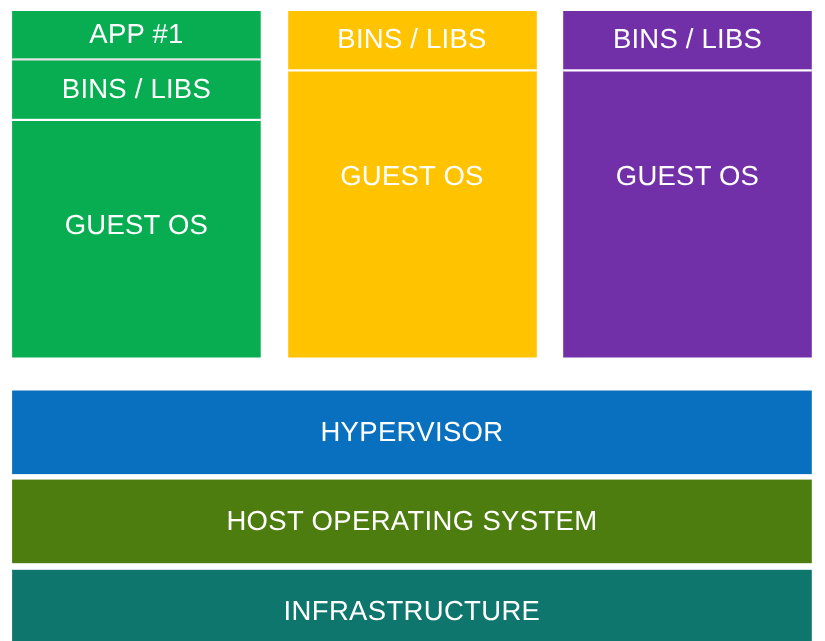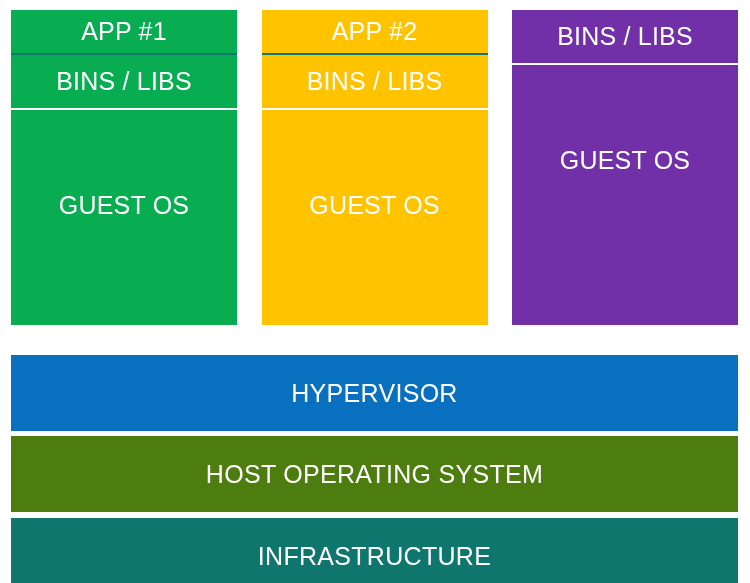--- a/index.html
+++ b/index.html
@@ -46,21 +46,21 @@
     justify-content: center;
     color: #ffffff;
     text-align: center;
     box-sizing: border-box;
     letter-spacing: 0.2px;
   }
 
   .cell-app {
     height: 45px;
     font-size: 25px;
-    border-bottom: 2px solid #0f766e;
+    border-bottom: 2px solid #e5e5e5;
   }
 
   .cell-bins {
     height: 55px;
     font-size: 25px;
     border-bottom: 2px solid #ffffff;
   }
 
   .cell-guest {
     flex: 1 1 auto;
@@ -112,23 +112,20 @@
       </div>
       <div class="vm-cell cell-bins">
         <span>BINS / LIBS</span>
       </div>
       <div class="vm-cell cell-guest">
         <span>GUEST OS</span>
       </div>
     </div>
 
     <div class="vm-column" style="background:#FFC300">
-      <div class="vm-cell cell-app">
-        <span>APP #2</span>
-      </div>
       <div class="vm-cell cell-bins">
         <span>BINS / LIBS</span>
       </div>
       <div class="vm-cell cell-guest">
         <span>GUEST OS</span>
       </div>
     </div>
 
     <div class="vm-column" style="background:#7230A8">
       <div class="vm-cell cell-bins">

